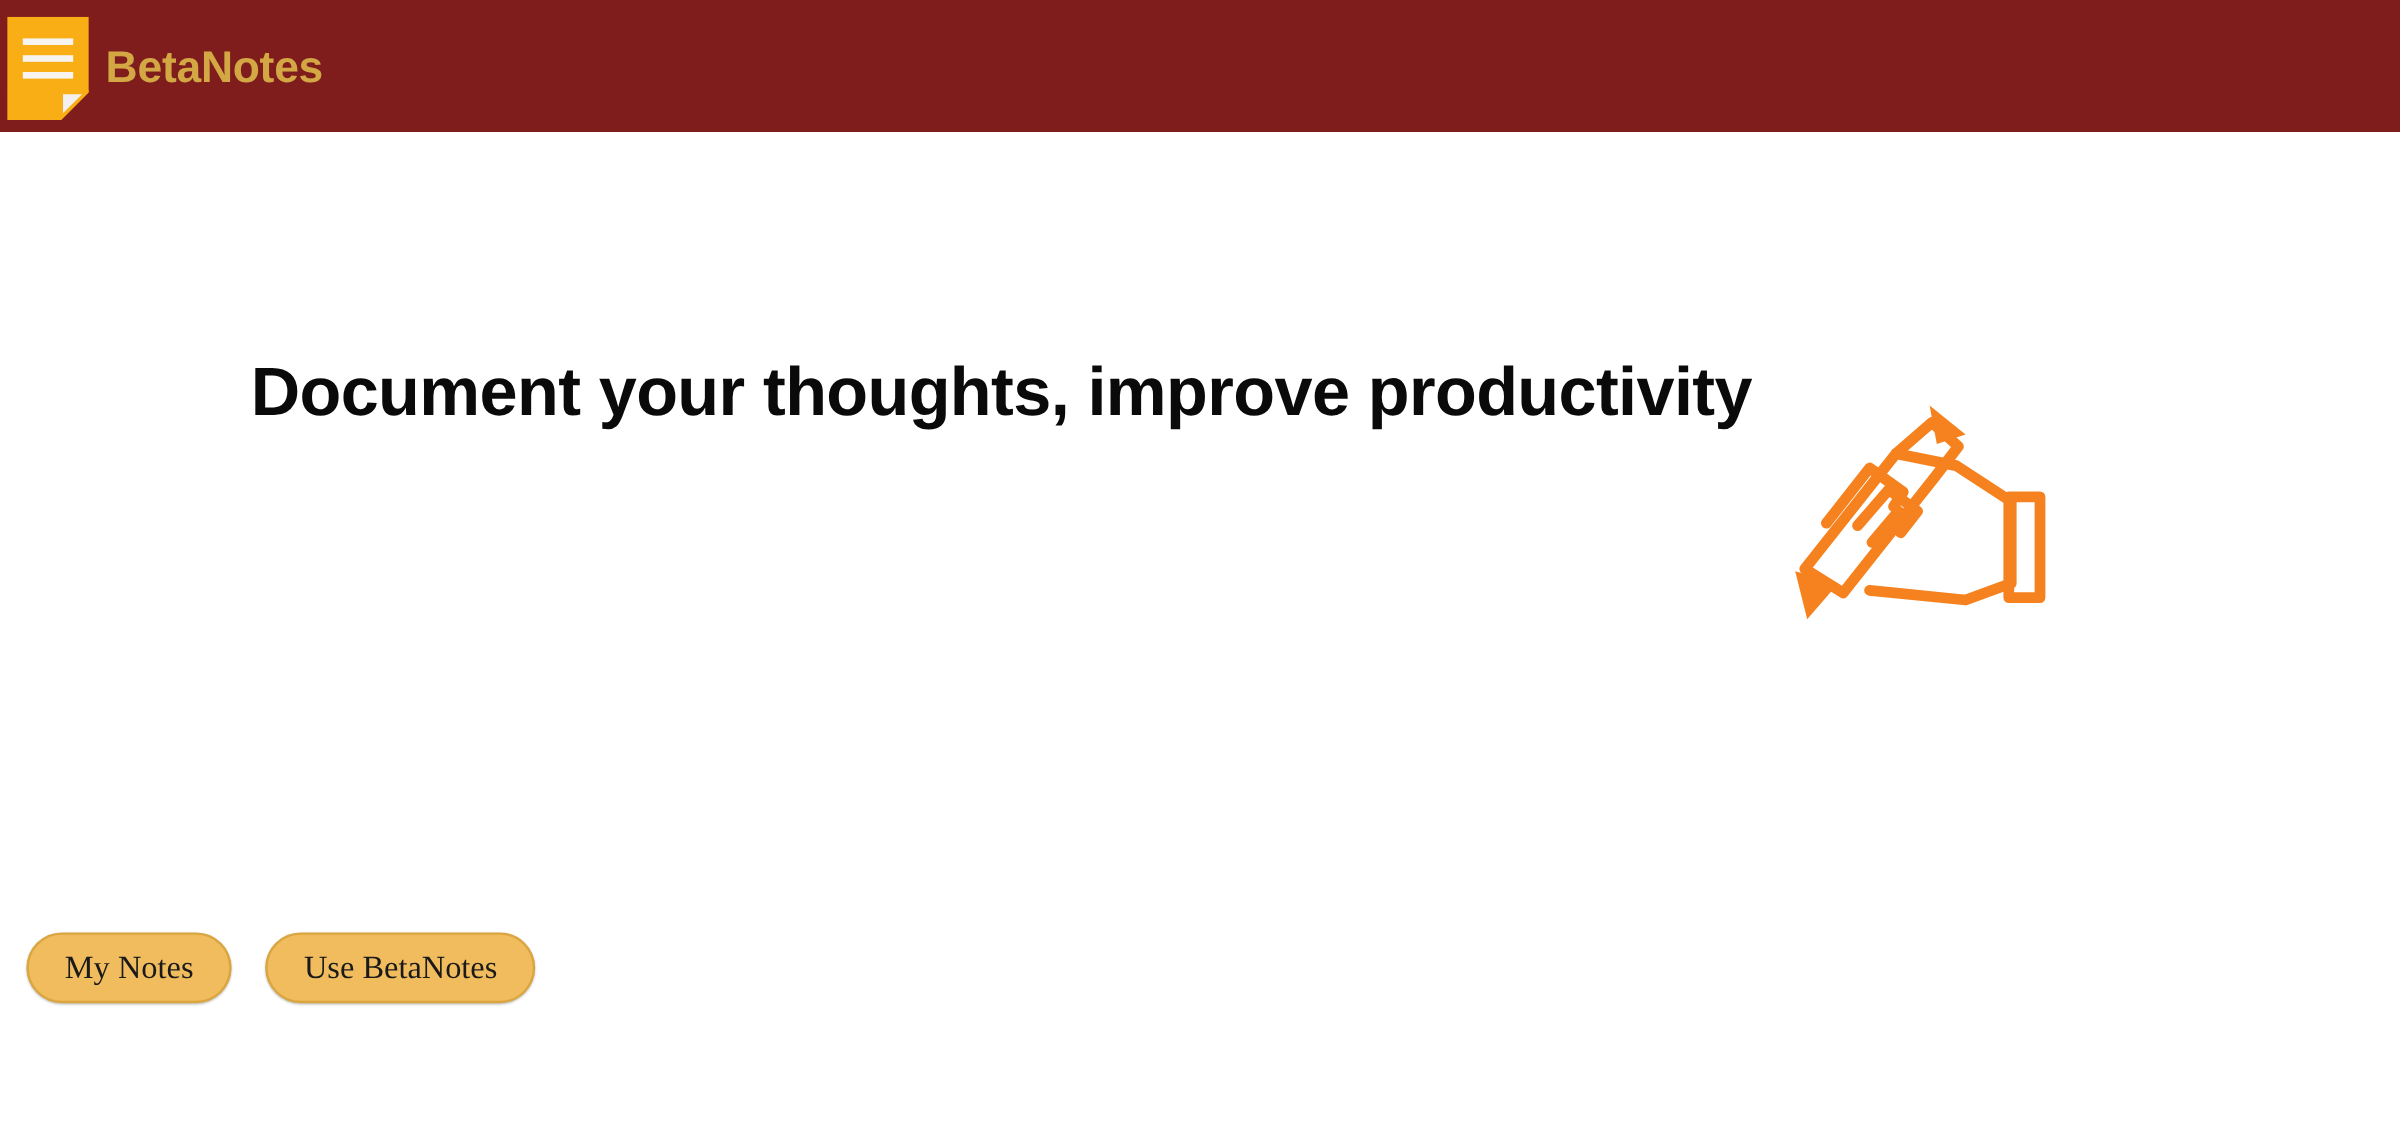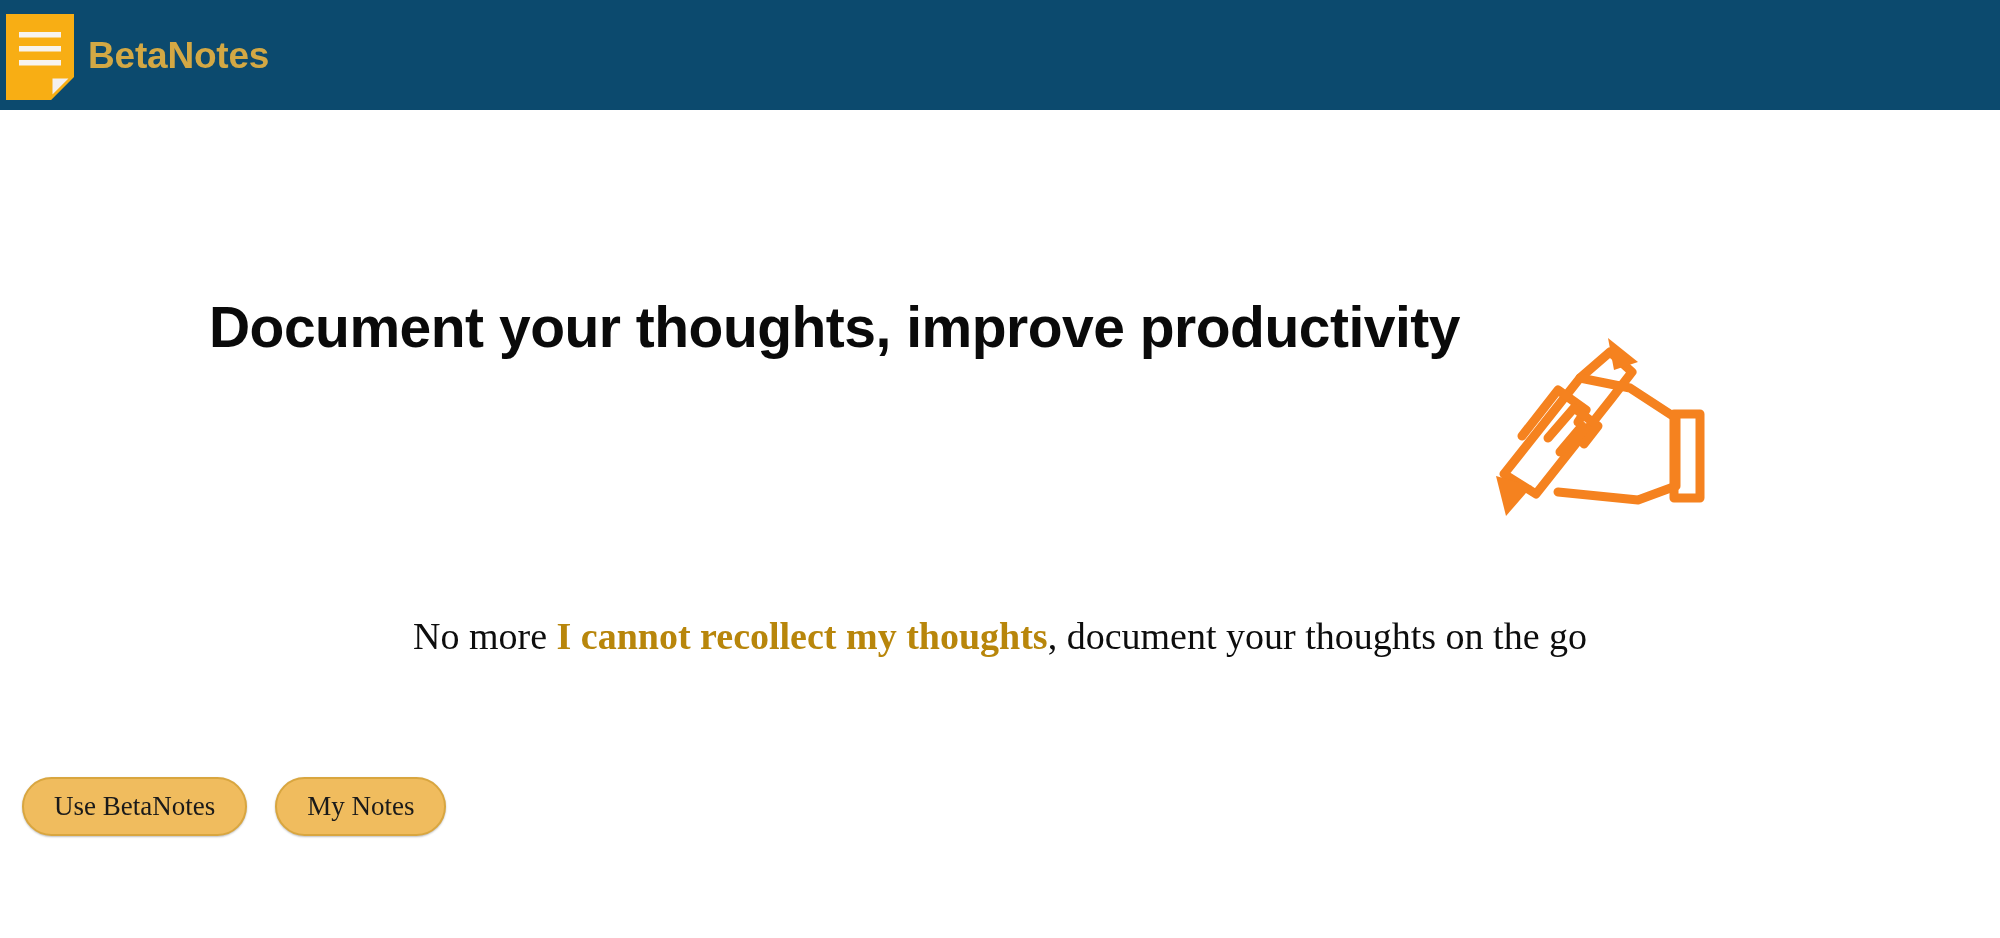--- a/index.html
+++ b/index.html
@@ -16,21 +16,21 @@
     overflow: hidden;
   }
 
   
   .navbar {
     position: absolute;
     top: 0;
     left: 0;
     width: 2000px;
     height: 110px;
-    background: #0c4a6e;
+    background: #7f1d1d;
     display: flex;
     align-items: center;
   }
   .brand {
     display: flex;
     align-items: center;
     height: 110px;
     padding-left: 0px;
     text-decoration: none;
     cursor: pointer;
@@ -162,22 +162,19 @@
       <path d="M118 52 L168 62 L214 92 L214 160 L176 174 L96 166"></path>
 
       <path d="M212 88 L238 88 L238 172 L212 172 Z"></path>
     </g>
 
     <path d="M34 150 L70 160 L44 190 Z" fill="#f5821f"></path>
 
     <path d="M146 12 L176 36 L152 44 Z" fill="#f5821f"></path>
   </svg>
 
-  <p class="hero-sub">
-    <span>No more </span><span class="highlight">I cannot recollect my thoughts</span><span>, document your thoughts on the go</span>
-  </p>
 
   <div class="cta-row">
+    <button class="btn" type="button">My Notes</button>
     <button class="btn" type="button">Use BetaNotes</button>
-    <button class="btn" type="button">My Notes</button>
   </div>
 
 </main>
 
 </body></html>

